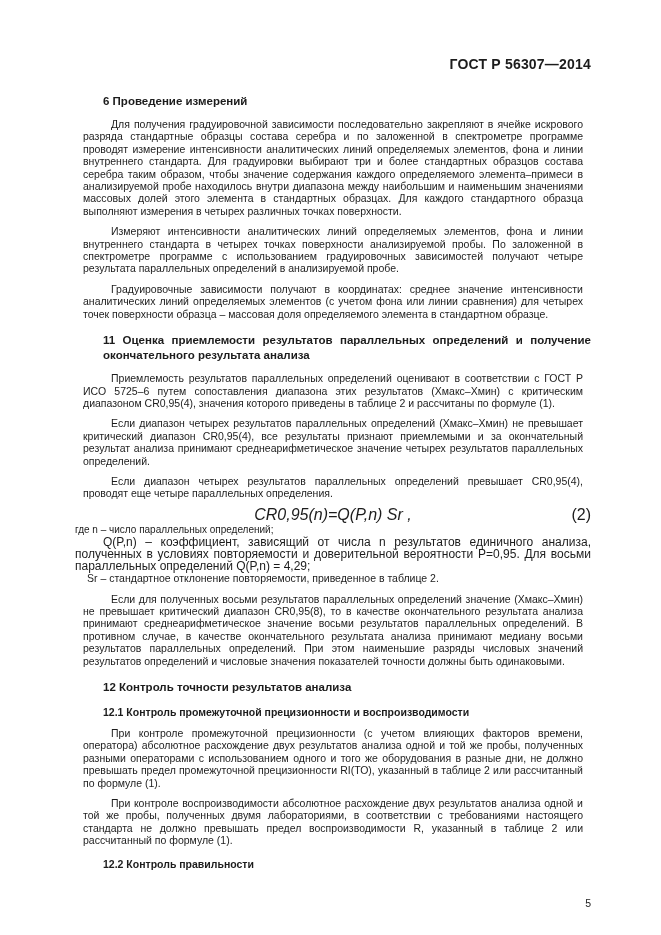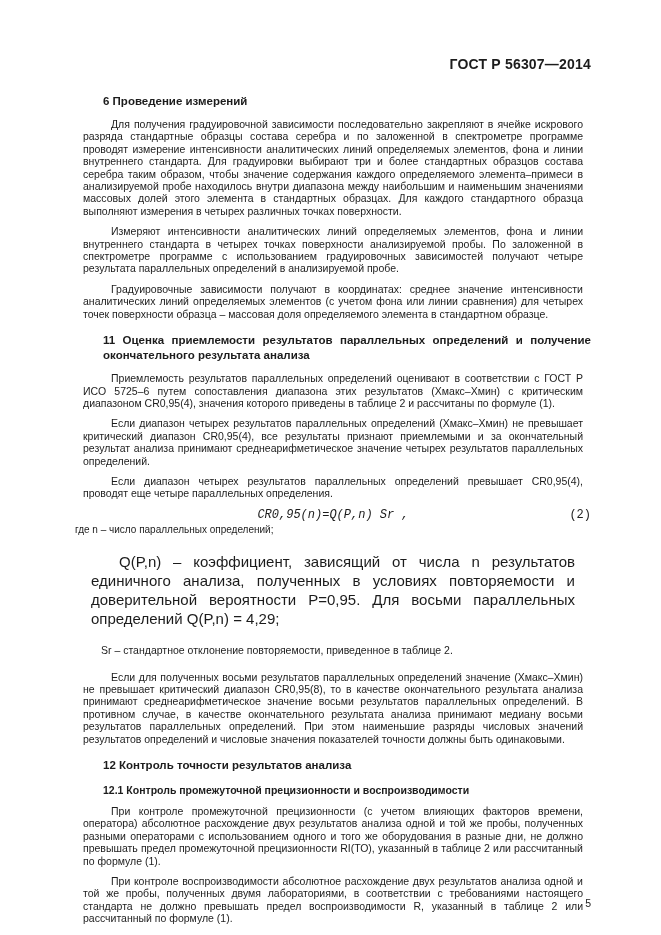--- a/index.html
+++ b/index.html
@@ -50,39 +50,38 @@
     margin: 8px;
   }
   p.where-intro {
     font-size: 10px;
     line-height: 12.4px;
     text-align: justify;
     text-indent: 0;
     margin: 0;
   }
   p.where-term {
-    font-size: 15px;
-    line-height: 19px;
+    font-size: 12px;
+    line-height: 12px;
     text-align: justify;
     text-indent: 28px;
-    margin: 16px;
+    margin: 0;
   }
   p.where-term-small {
     font-size: 10.5px;
     line-height: 12.4px;
     text-align: justify;
     text-indent: 12px;
-    margin: 14px;
+    margin: 0;
   }
   .formula-row {
     position: relative;
-    font-size: 12px;
+    font-size: 16px;
     line-height: 14px;
     margin: 3px 0 2px 0;
-    font-family: Liberation Mono, monospace;
   }
   .formula-expr {
     display: block;
     text-align: center;
     font-style: italic;
   }
   .formula-num {
     position: absolute;
     right: 0;
     top: 0;

